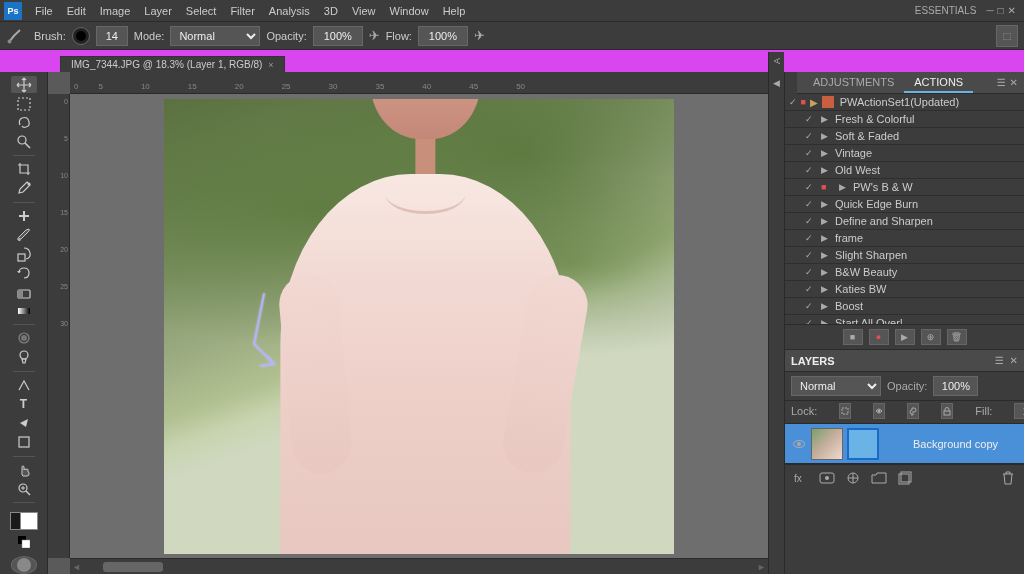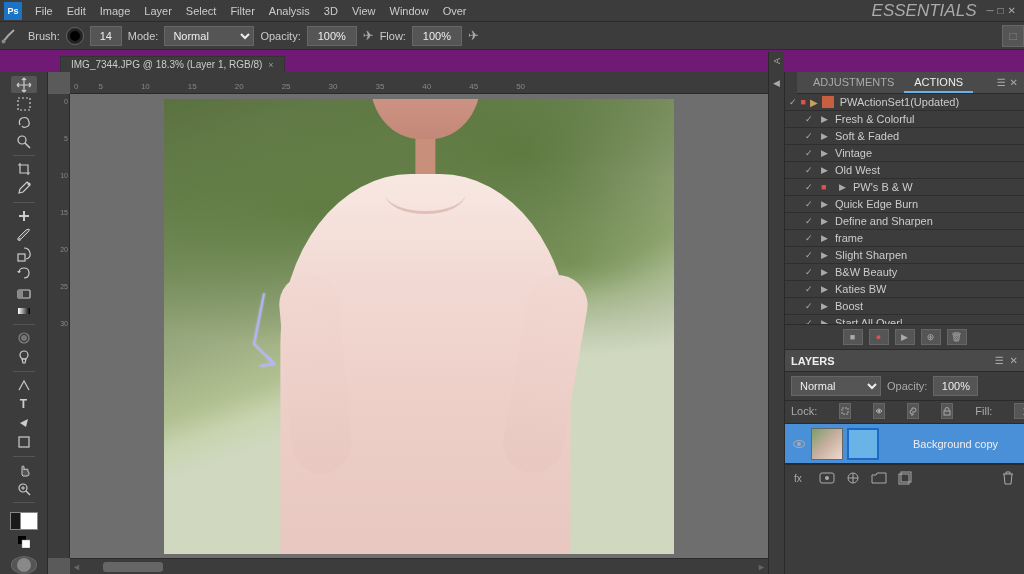--- a/index.html
+++ b/index.html
@@ -4,29 +4,29 @@
   <style>
     * { box-sizing: border-box; margin: 0; padding: 0; }
     body { width: 1024px; height: 574px; overflow: hidden; font-family: Arial, sans-serif; font-size: 11px; background: #4a4a4a; color: #ddd; }
 
     
     #menubar { display: flex; align-items: center; background: #3c3c3c; height: 22px; border-bottom: 1px solid #2a2a2a; padding: 0 4px; }
     #menubar .app-icon { width: 18px; height: 18px; background: #1a73c5; margin-right: 6px; display: flex; align-items: center; justify-content: center; font-size: 9px; color: white; font-weight: bold; }
     .menu-item { padding: 2px 7px; cursor: pointer; font-size: 11px; color: #ccc; }
 
     
-    #optionsbar { display: flex; align-items: center; background: #3c3c3c; height: 28px; border-bottom: 1px solid #2a2a2a; padding: 0 0; gap: 6px; }
+    #optionsbar { display: flex; align-items: center; background: #3c3c3c; height: 28px; border-bottom: 1px solid #2a2a2a; padding: 0 6px; gap: 6px; }
     .opt-label { color: #ccc; font-size: 11px; }
     .opt-select { background: #555; color: #eee; border: 1px solid #666; font-size: 11px; height: 20px; padding: 0 4px; }
     .opt-input { background: #555; color: #eee; border: 1px solid #666; font-size: 11px; height: 20px; width: 50px; padding: 0 4px; text-align: center; }
     .brush-preview { width: 18px; height: 18px; background: #222; border: 1px solid #666; border-radius: 50%; display: flex; align-items: center; justify-content: center; }
     .brush-dot { width: 10px; height: 10px; background: #000; border-radius: 50%; }
 
     
-    #tabbar { background: #701a75; height: 22px; display: flex; align-items: flex-end; padding-left: 60px; }
+    #tabbar { background: #d946ef; height: 22px; display: flex; align-items: flex-end; padding-left: 60px; }
     .tab { background: #5a5a5a; border: 1px solid #333; border-bottom: none; padding: 2px 10px; font-size: 10px; color: #ccc; display: flex; align-items: center; gap: 6px; cursor: pointer; }
     .tab.active { background: #3c3c3c; }
     .tab-close { color: #999; font-size: 9px; cursor: pointer; }
 
     
     #main { display: flex; height: calc(574px - 22px - 28px - 22px); }
 
     
     #toolbar { width: 48px; background: #3c3c3c; border-right: 1px solid #2a2a2a; display: flex; flex-direction: column; align-items: center; padding-top: 4px; gap: 2px; }
     .tool-btn { width: 26px; height: 26px; background: transparent; border: none; color: #ccc; cursor: pointer; display: flex; align-items: center; justify-content: center; font-size: 13px; border-radius: 2px; }
@@ -112,23 +112,23 @@
   <span class="menu-item">File</span>
   <span class="menu-item">Edit</span>
   <span class="menu-item">Image</span>
   <span class="menu-item">Layer</span>
   <span class="menu-item">Select</span>
   <span class="menu-item">Filter</span>
   <span class="menu-item">Analysis</span>
   <span class="menu-item">3D</span>
   <span class="menu-item">View</span>
   <span class="menu-item">Window</span>
-  <span class="menu-item">Over</span>
+  <span class="menu-item">Help</span>
   <div style="flex:1"></div>
-  <span style="font-size:17px;color:#aaa;padding-right:10px;font-style:italic;">ESSENTIALS</span>
+  <span style="font-size:10px;color:#aaa;padding-right:10px;">ESSENTIALS</span>
   <span style="font-size:10px;color:#aaa;margin-right:4px;">─</span>
   <span style="font-size:10px;color:#aaa;margin-right:4px;">□</span>
   <span style="font-size:10px;color:#aaa;margin-right:4px;">✕</span>
 </div>
 
 <div id="optionsbar">
   <div style="width:22px;display:flex;align-items:center;">
     <svg width="18" height="18" viewBox="0 0 18 18">
         <path d="M3 15 Q8 8 14 3" stroke="#aaa" stroke-width="2" fill="none"></path>
         <circle cx="3.5" cy="14.5" r="2" fill="#888"></circle>

